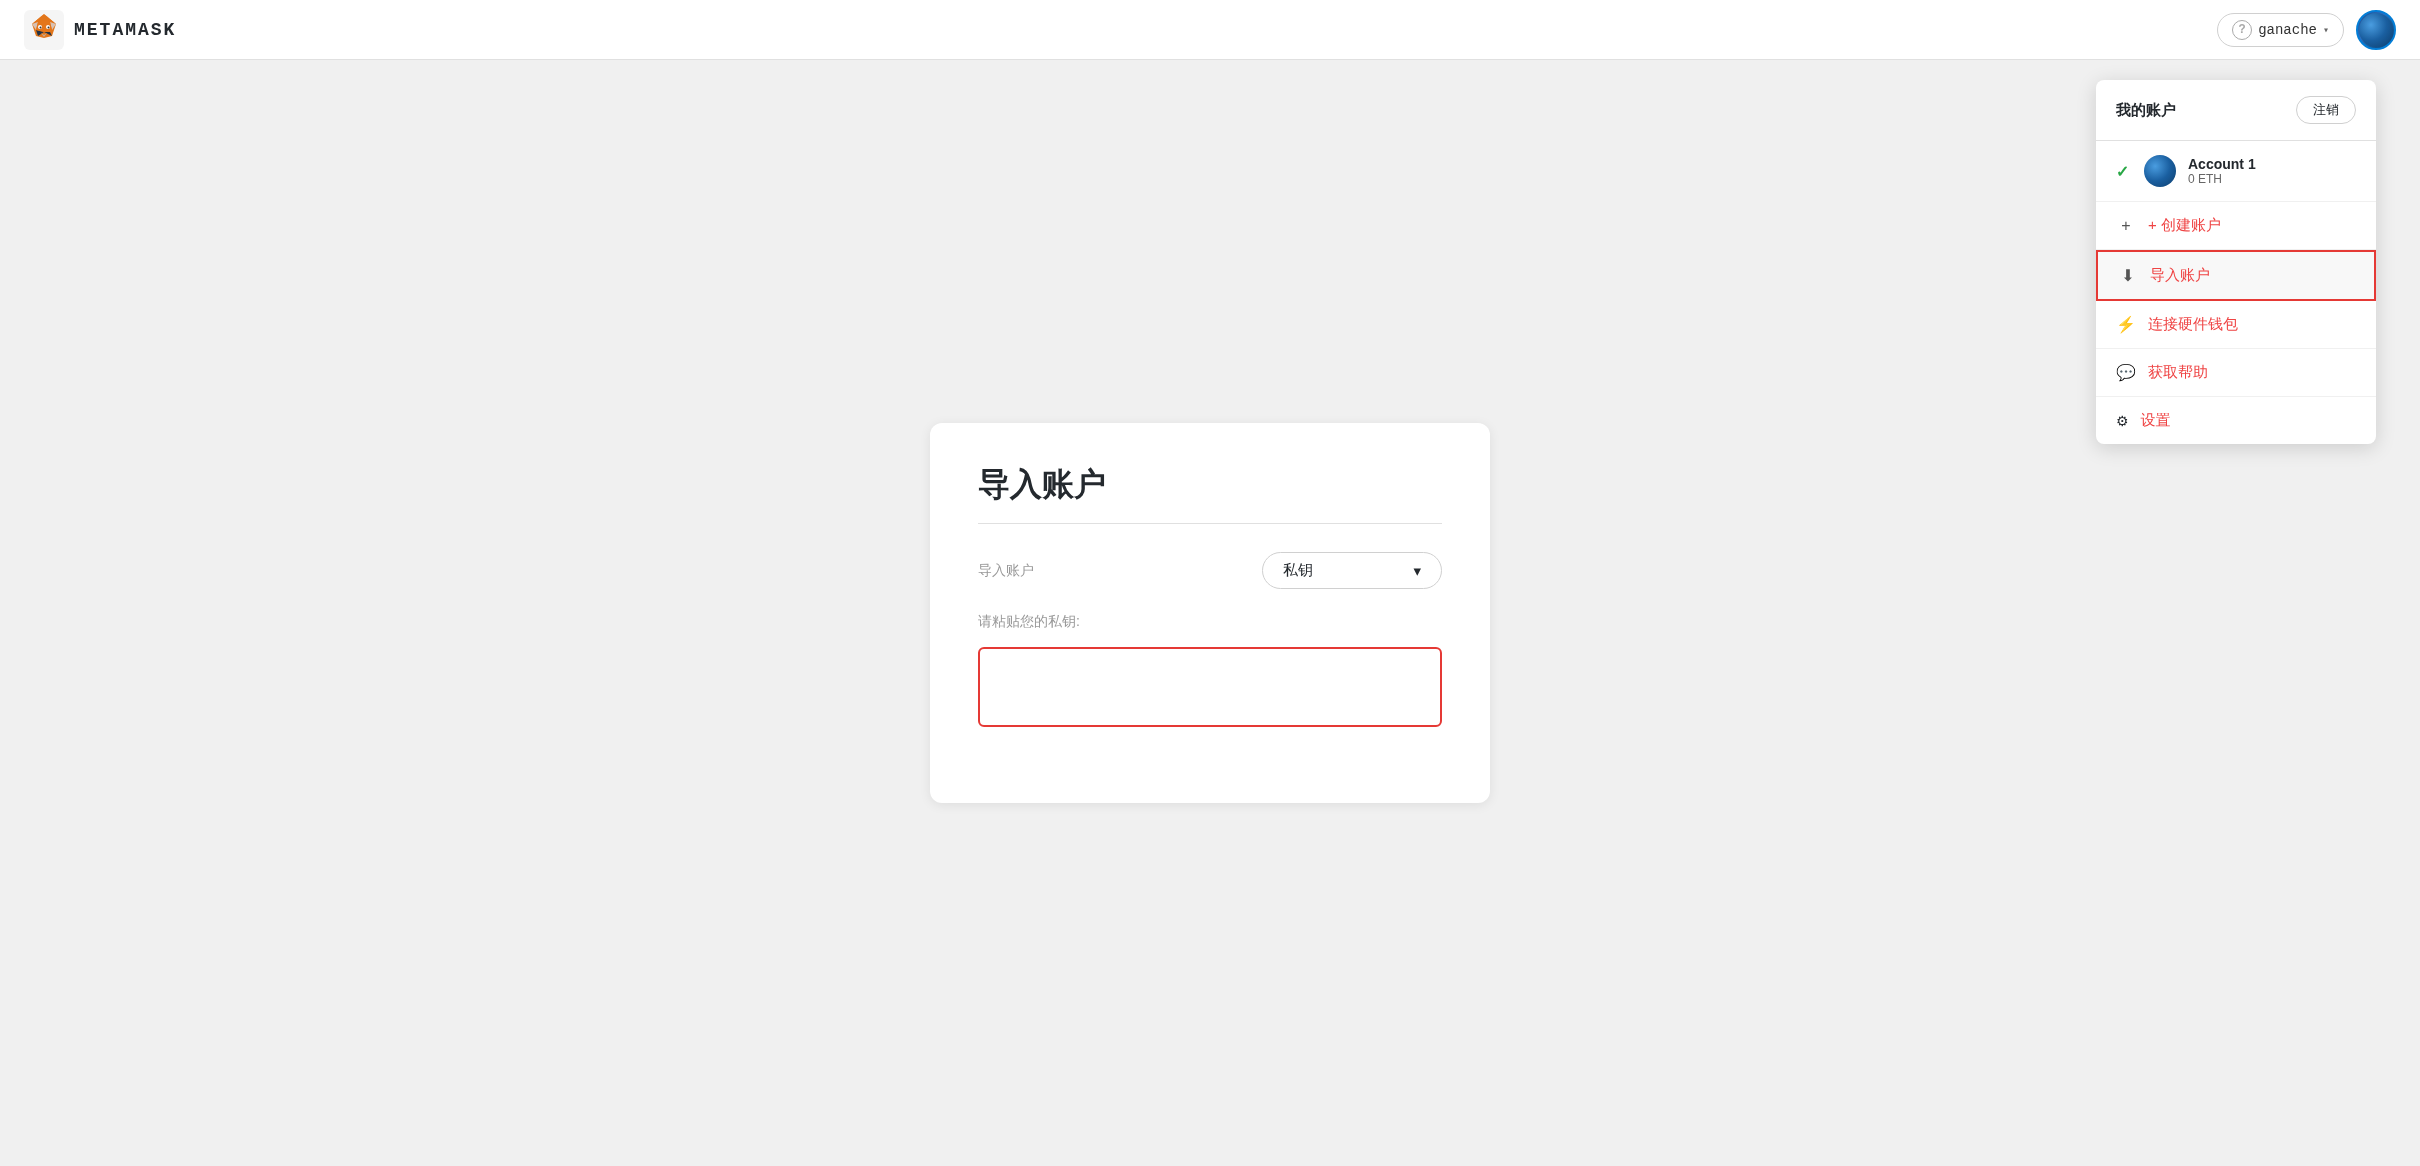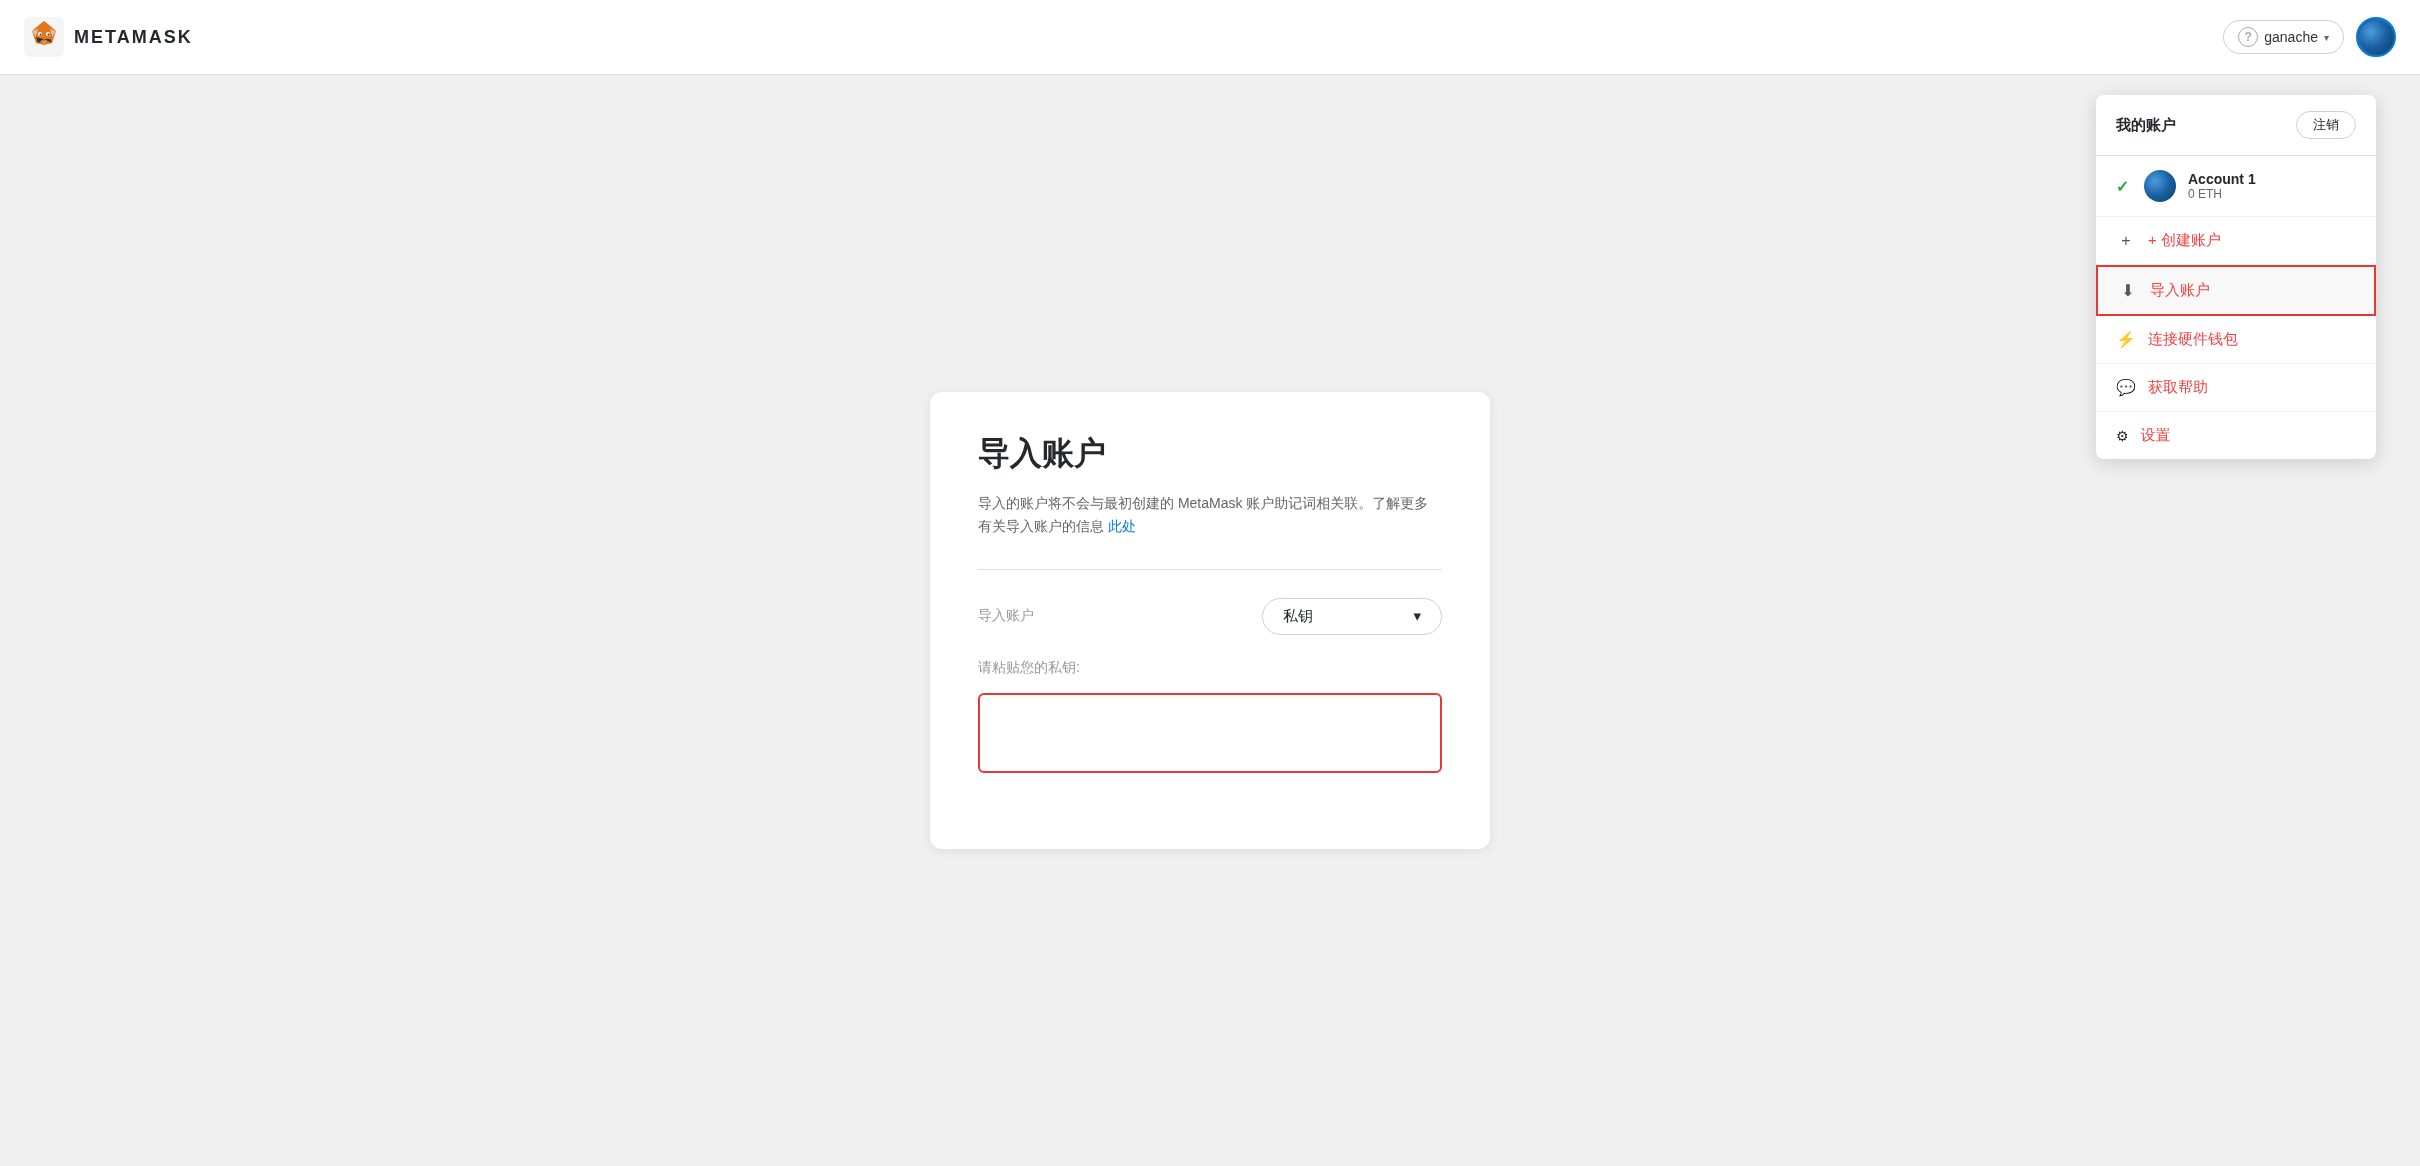--- a/index.html
+++ b/index.html
@@ -10,22 +10,23 @@
       display: flex;
       flex-direction: column;
     }
     .top-bar {
       background: #ffffff;
       border-bottom: 1px solid #e0e0e0;
       display: flex;
       align-items: center;
       justify-content: space-between;
       padding: 0 24px;
-      height: 75px;
+      height: 60px;
       flex-shrink: 0;
+      font-family: Liberation Mono, monospace;
     }
     .logo-area {
       display: flex;
       align-items: center;
       gap: 10px;
     }
     .fox-icon {
       width: 40px;
       height: 40px;
     }
@@ -323,23 +324,20 @@
     <div class="globe-btn">
       <div class="globe-inner"></div>
     </div>
   </div>
 </div>
 
 <div class="main-content">
 
   <div class="import-card">
     <h1>导入账户</h1>
-    <p class="description">
-      <span>导入的账户将不会与最初创建的 MetaMask 账户助记词相关联。了解更多有关导入账户的信息 </span><a href="#">此处</a>
-    </p>
     <div class="divider"></div>
 
     <div class="form-row">
       <span class="form-label">导入账户</span>
       <div class="select-type">
         <span>私钥</span>
         <span>▾</span>
       </div>
     </div>
 

